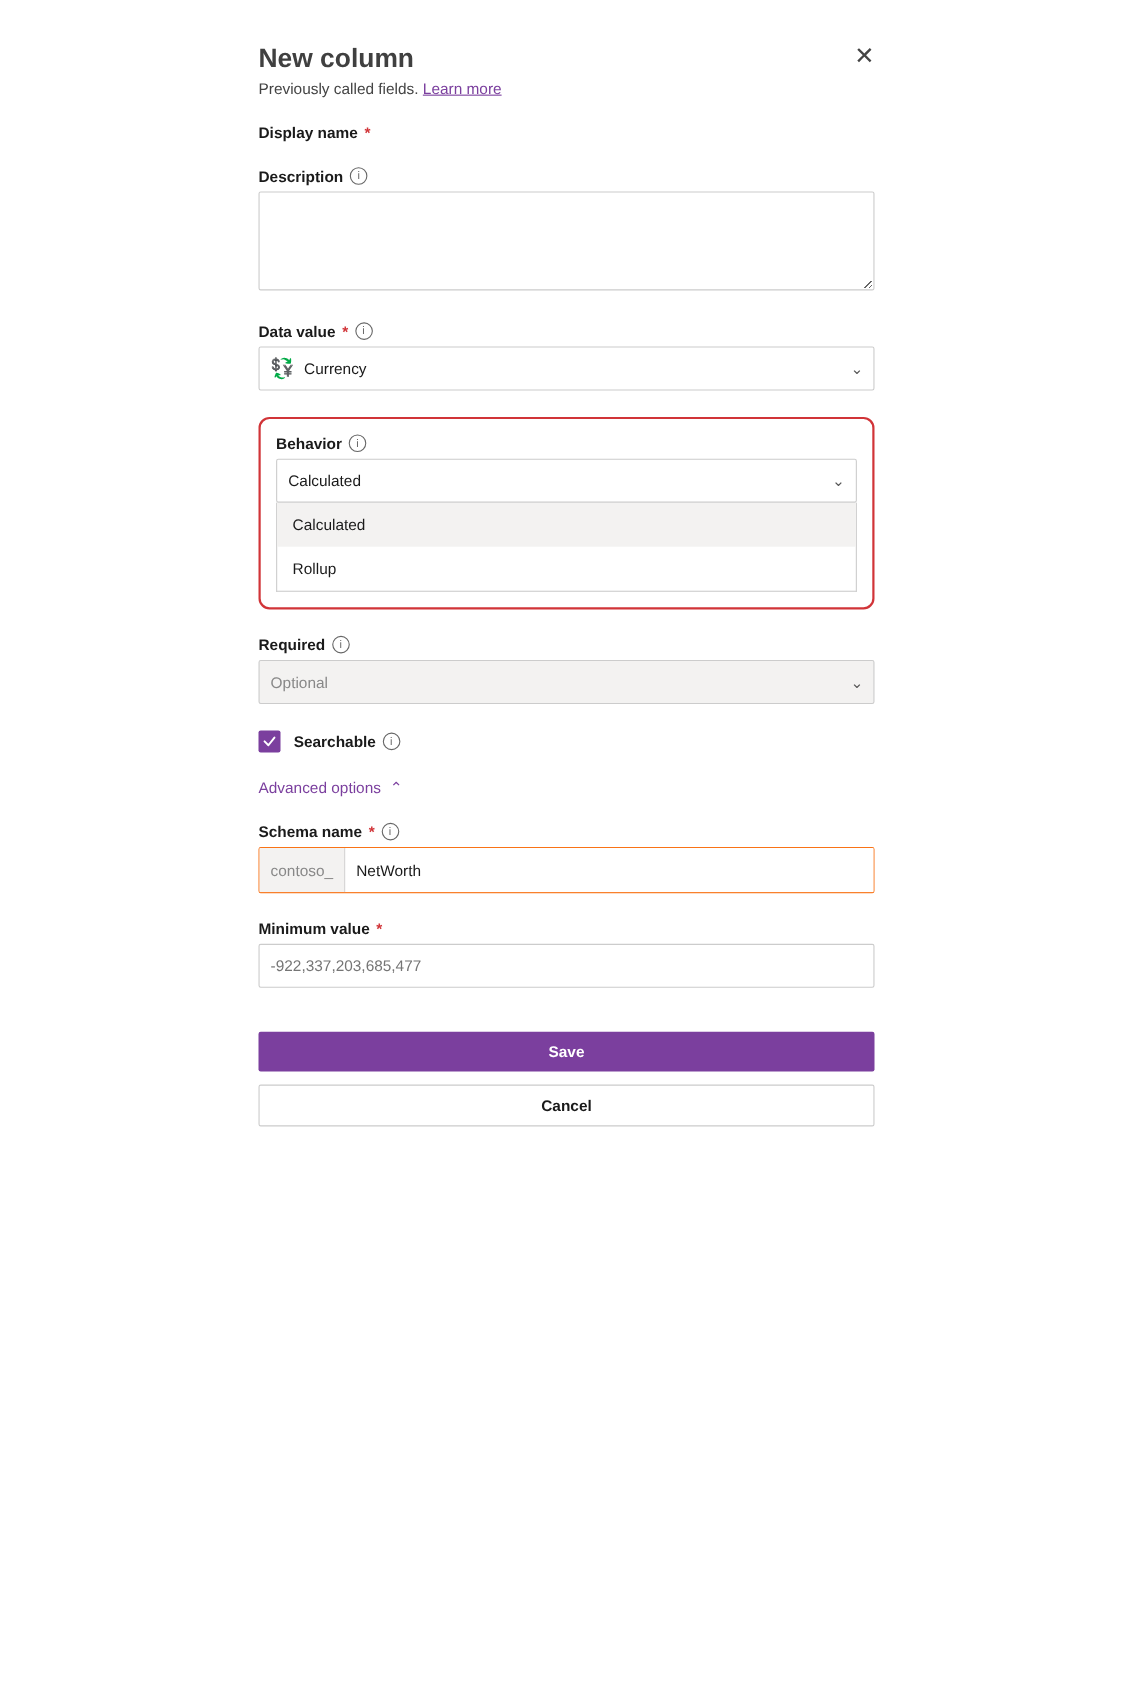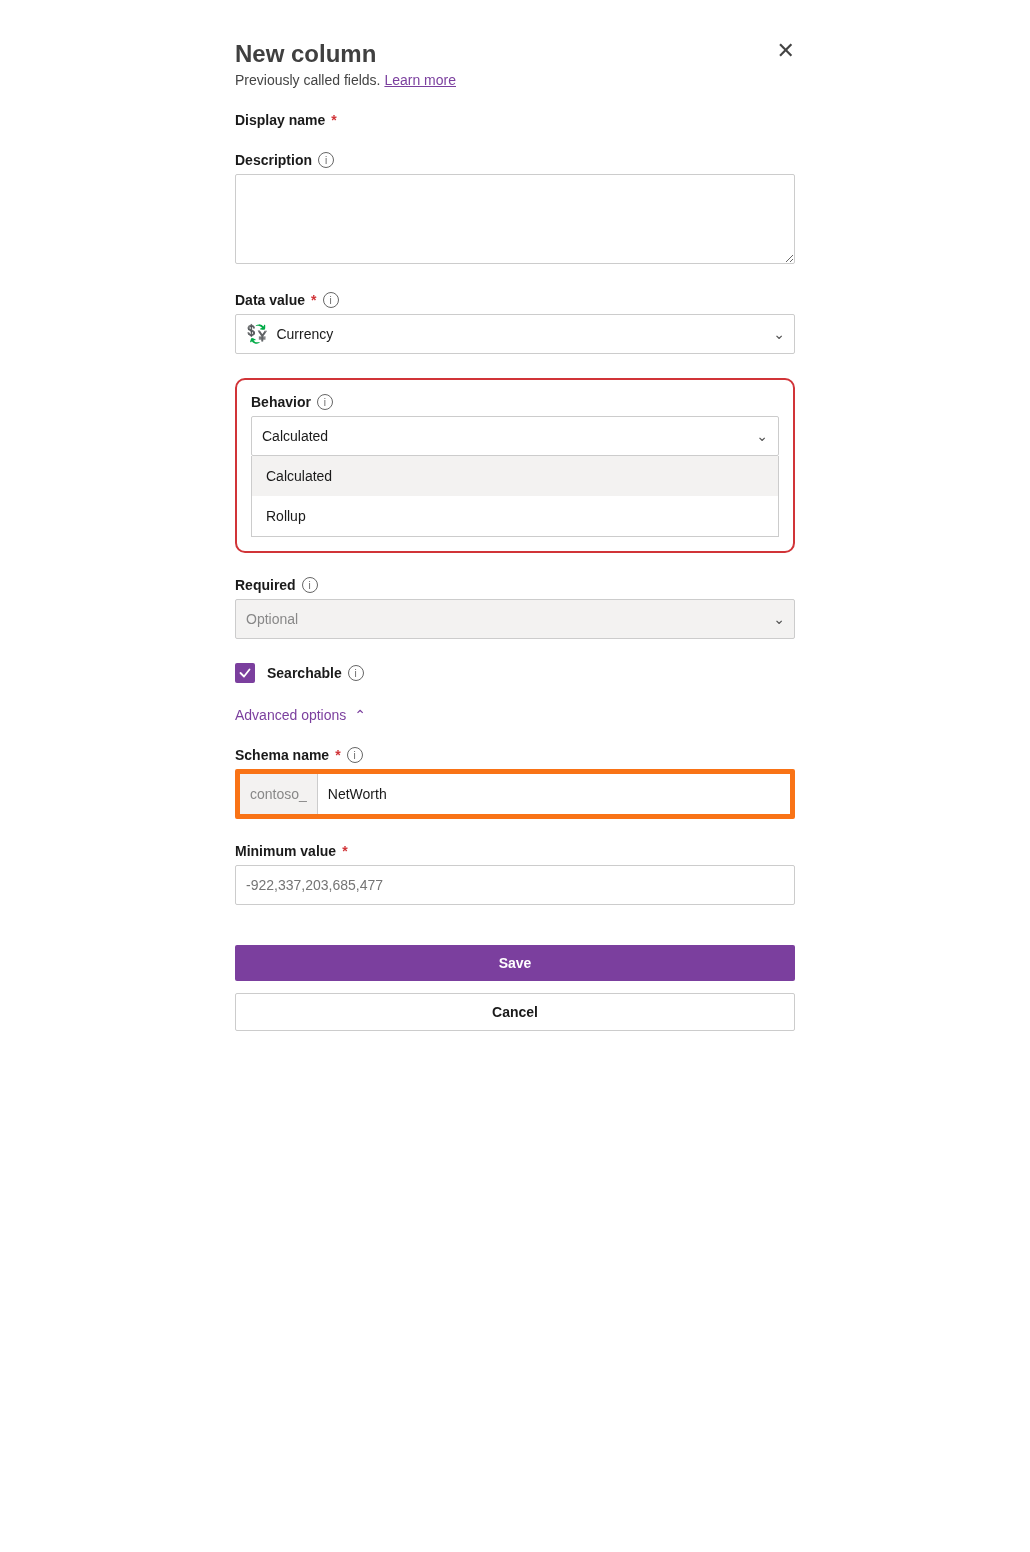--- a/index.html
+++ b/index.html
@@ -218,21 +218,21 @@
     }
     .advanced-options-toggle .chevron-up {
       font-size: 14px;
     }
     .schema-section {
       margin-top: 24px;
     }
     .schema-input-group {
       display: flex;
       width: 100%;
-      border: 5px solid #f97316;
+      border: 1px solid #f97316;
       border-radius: 2px;
     }
     .schema-prefix {
       padding: 0 10px;
       height: 40px;
       display: flex;
       align-items: center;
       background: #f3f2f1;
       font-size: 14px;
       color: #888;

